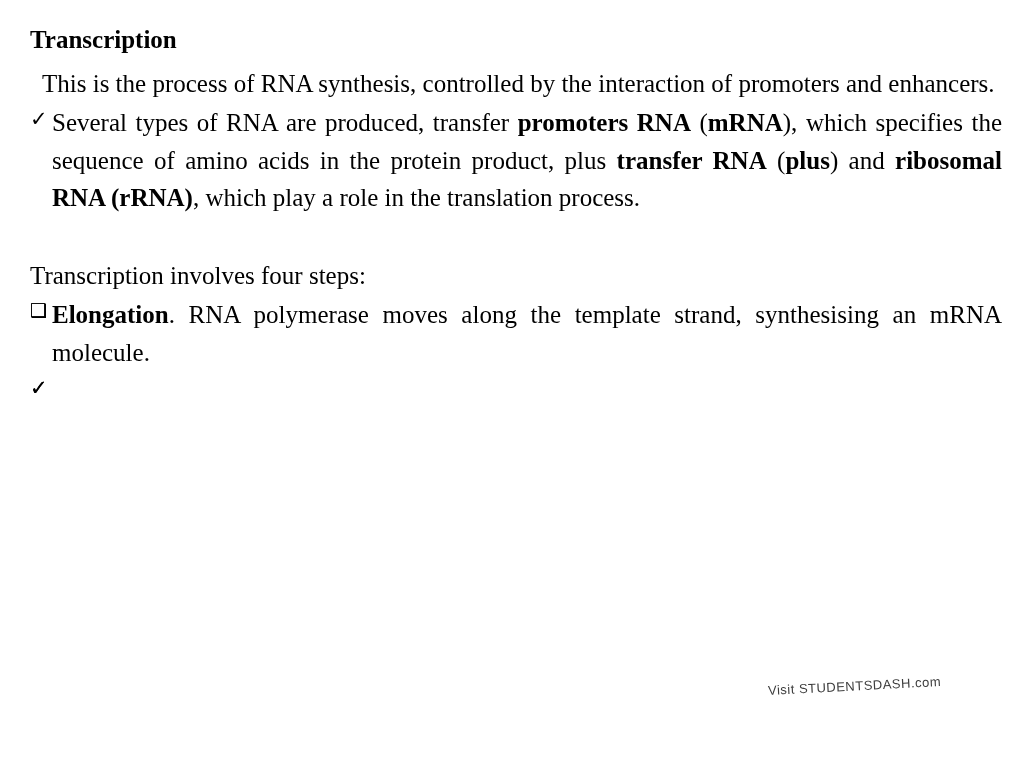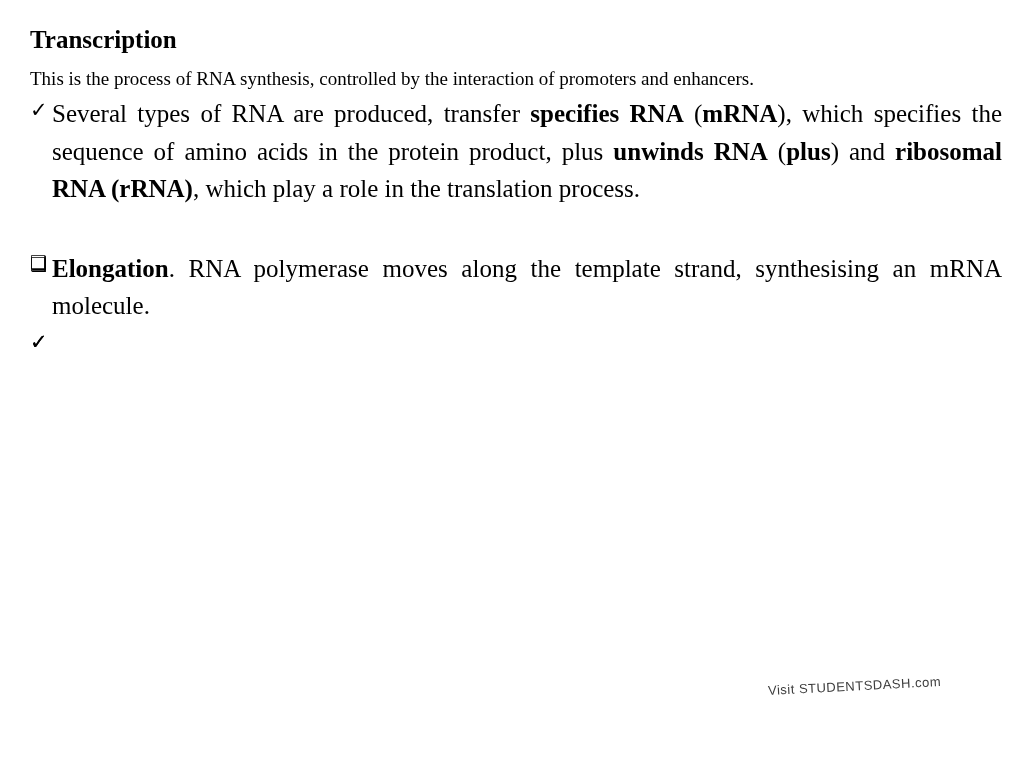--- a/index.html
+++ b/index.html
@@ -24,25 +24,25 @@
     padding: 26px 22px 17px 30px;
     box-sizing: border-box;
   }
   .title {
     font-size: 25px;
     font-weight: bold;
     line-height: 1.15;
     margin: 0 0 10px 0;
   }
   .para {
-    font-size: 19px;
+    font-size: 25px;
     line-height: 1.5;
     text-align: justify;
     text-justify: inter-word;
-    margin: 0 0 2px 0;
+    margin: 0 0 2px 12px;
   }
   .bullet {
     position: relative;
     font-size: 25px;
     line-height: 1.5;
     text-align: justify;
     text-justify: inter-word;
     padding-left: 22px;
     margin: 0 0 2px 0;
   }
@@ -89,25 +89,26 @@
 <body>
 
 <div class="slide">
 
   <h1 class="title">Transcription</h1>
 
   <p class="para">This is the process of RNA synthesis, controlled by the interaction of promoters and enhancers.</p>
 
   <div class="bullet">
     <span class="marker check">✓</span>
-    <span class="rich"><span>Several types of RNA are produced, transfer </span><b>specifies RNA</b><span> (</span><b>mRNA</b><span>), which specifies the sequence of amino acids in the protein product, plus </span><b>unwinds RNA</b><span> (</span><b>plus</b><span>) and </span><b>ribosomal RNA (rRNA)</b><span>, which play a role in the translation process.</span></span>
+    <span class="rich"><span>Several types of RNA are produced, transfer </span><b>promoters RNA</b><span> (</span><b>mRNA</b><span>), which specifies the sequence of amino acids in the protein product, plus </span><b>transfer RNA</b><span> (</span><b>plus</b><span>) and </span><b>ribosomal RNA (rRNA)</b><span>, which play a role in the translation process.</span></span>
   </div>
 
   <div class="gap"></div>
 
+  <p class="lead">Transcription involves four steps:</p>
 
   <div class="bullet">
     <span class="marker box">❑</span>
   </div>
 
   <div class="bullet">
     <span class="marker box">❑</span>
     <span class="rich"><b>Elongation</b><span>. RNA polymerase moves along the template strand, synthesising an mRNA molecule.</span></span>
   </div>
 

